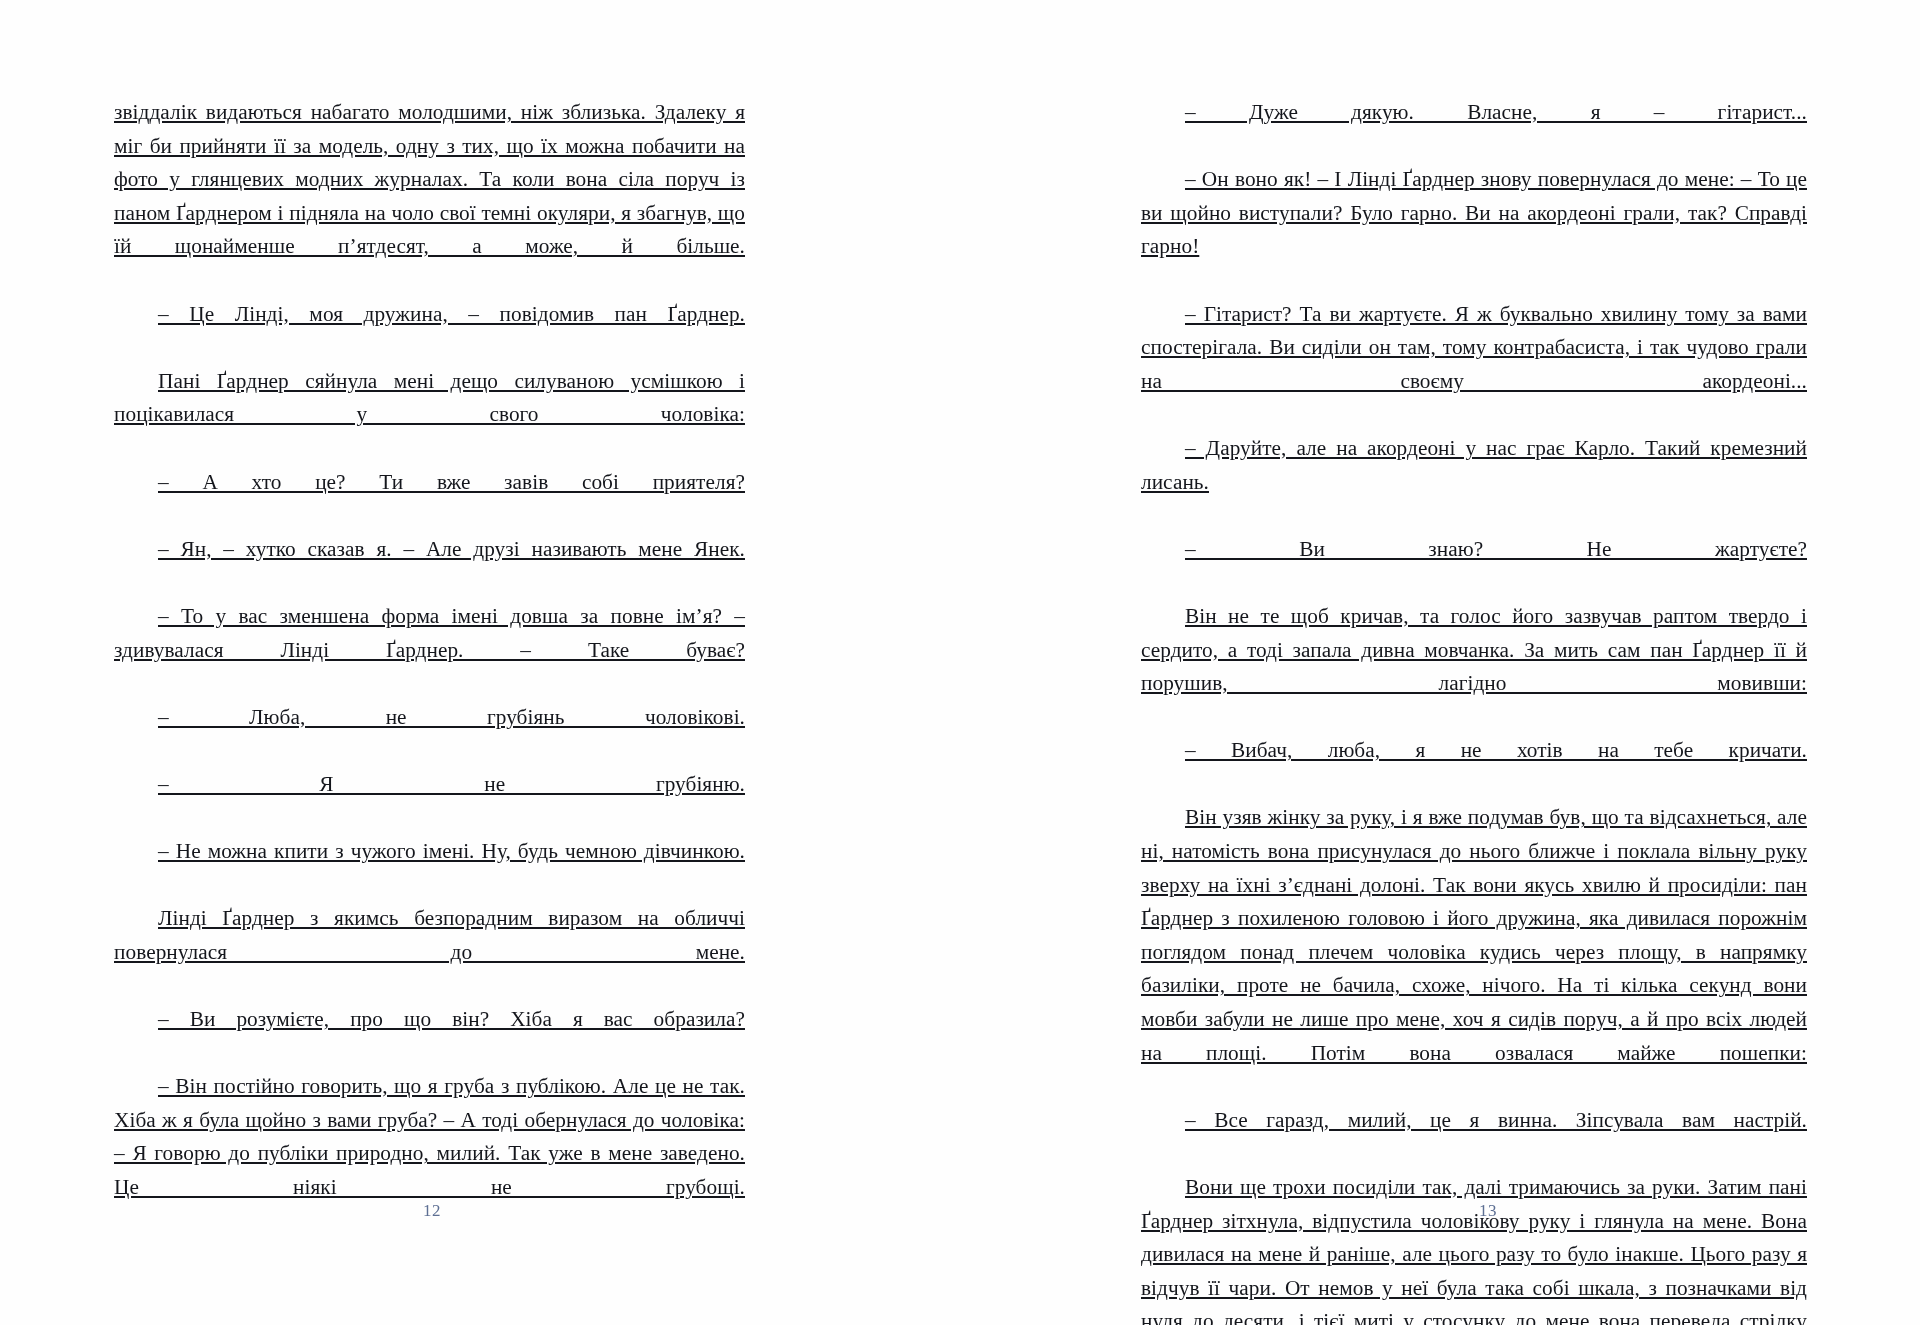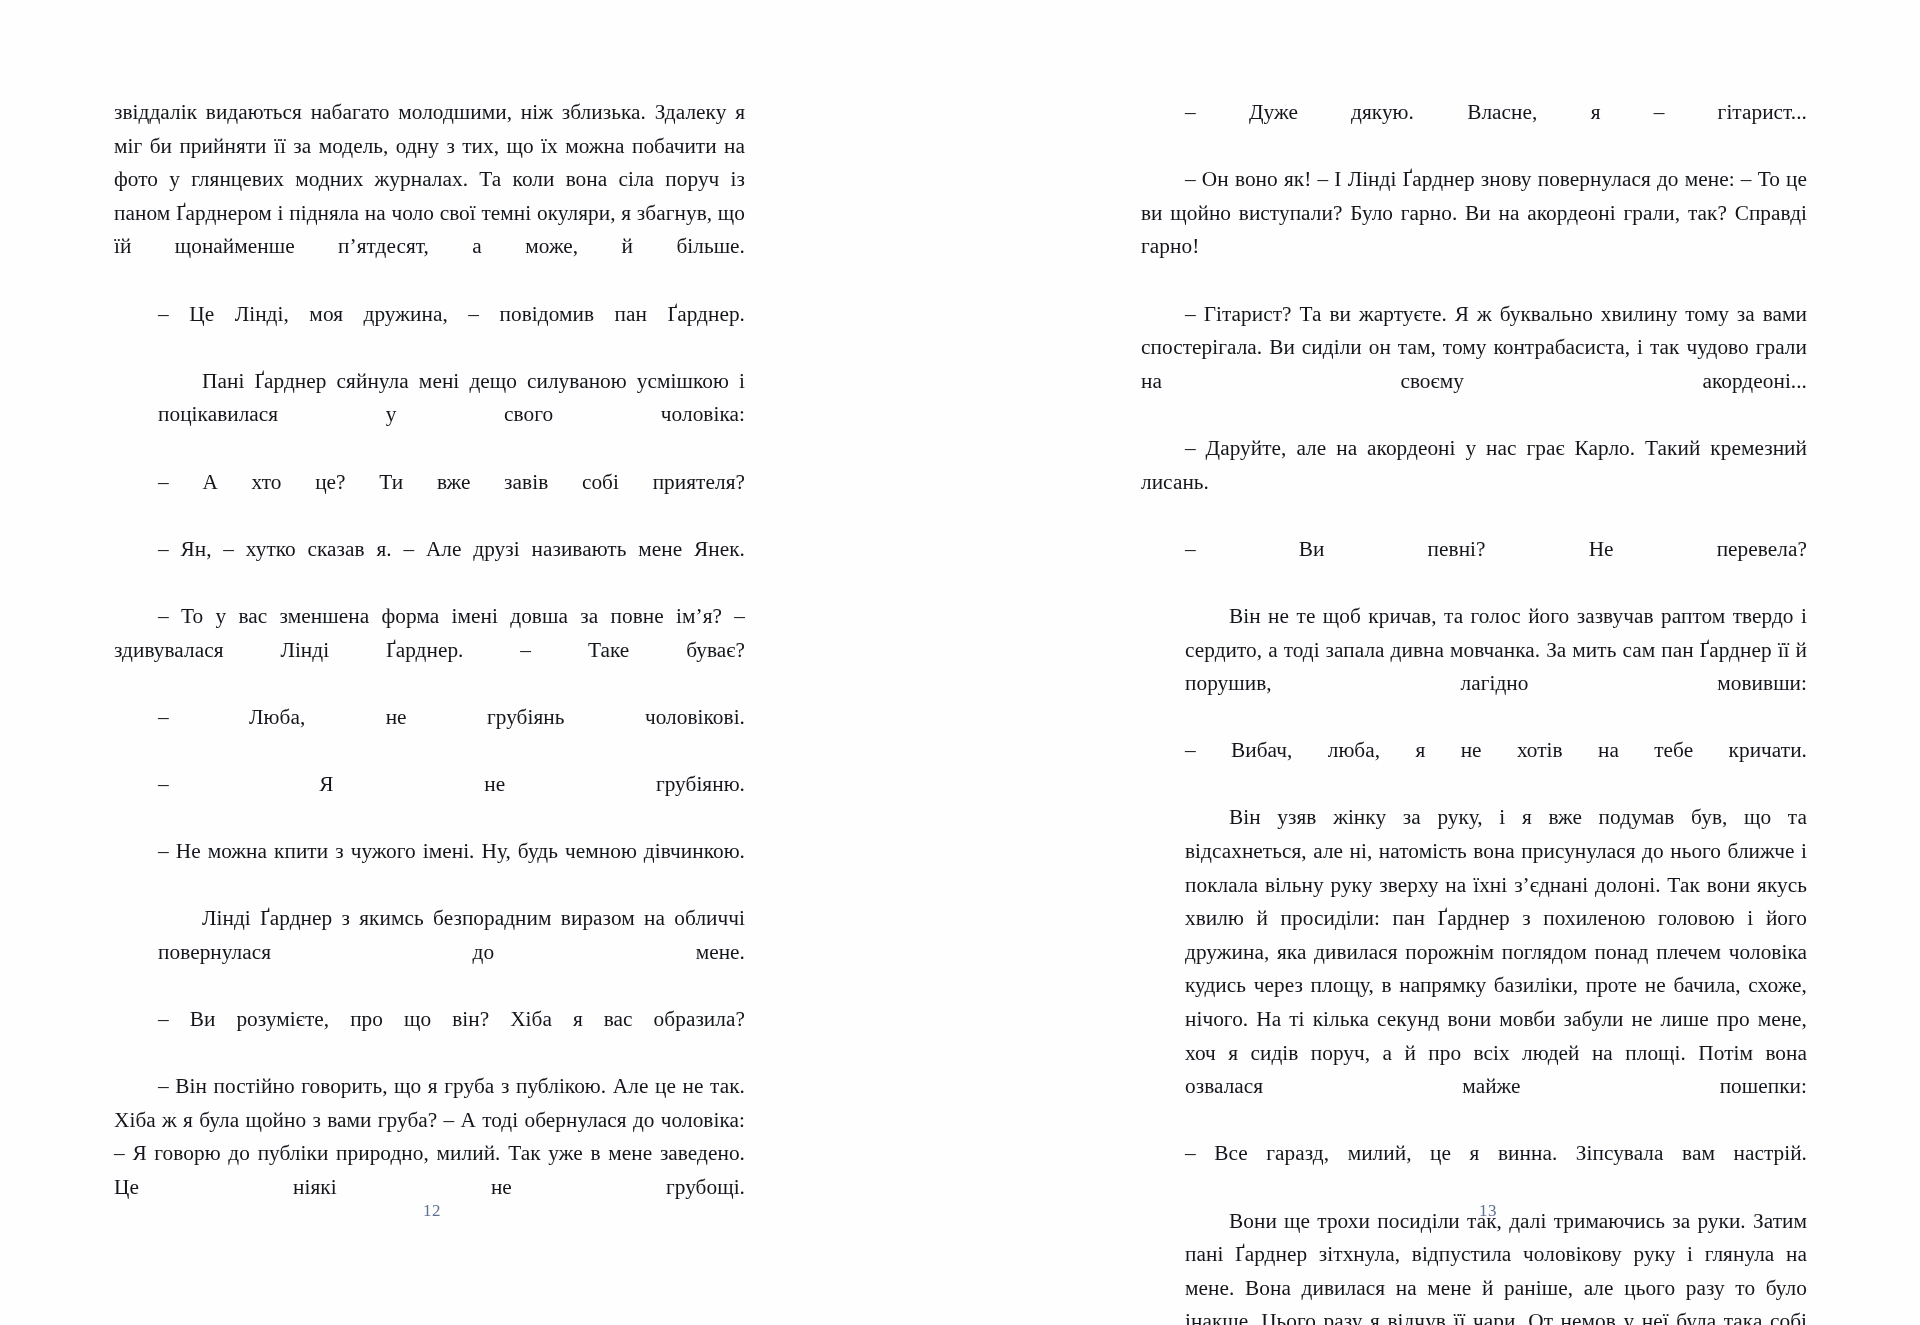--- a/index.html
+++ b/index.html
@@ -40,27 +40,27 @@
     text-align: justify;
     text-justify: inter-word;
     color: #14161c;
     -webkit-font-smoothing: antialiased;
     letter-spacing: 0.05px;
     word-spacing: 0.3px;
   }
   .textblock p {
     margin: 0;
     text-indent: 0;
+    text-decoration: underline;
   }
   .textblock p.cont {
     text-indent: 0;
   }
   .textblock p.ind {
     text-indent: 44px;
-    margin-left: 44px;
   }
   .textblock p.dlg {
     text-indent: 44px;
   }
   
   .textblock p::after {
     content: "";
     display: inline-block;
     width: 100%;
   }
@@ -113,21 +113,21 @@
   </div>
 
   <div class="gutter"></div>
 
   <div class="page page-right">
     <div class="textblock">
       <p class="dlg">– Дуже дякую. Власне, я – гітарист...</p>
       <p class="dlg">– Он воно як! – І Лінді Ґарднер знову повернулася до мене: – То це ви щойно виступали? Було гарно. Ви на акордеоні грали, так? Справді гарно!</p>
       <p class="dlg">– Гітарист? Та ви жартуєте. Я ж буквально хвилину тому за вами спостерігала. Ви сиділи он там, тому контрабасиста, і так чудово грали на своєму акордеоні...</p>
       <p class="dlg">– Даруйте, але на акордеоні у нас грає Карло. Такий кремезний лисань.</p>
-      <p class="dlg">– Ви певні? Не перевела?</p>
+      <p class="dlg">– Ви знаю? Не жартуєте?</p>
       <p class="ind">Він не те щоб кричав, та голос його зазвучав раптом твердо і сердито, а тоді запала дивна мовчанка. За мить сам пан Ґарднер її й порушив, лагідно мовивши:</p>
       <p class="dlg">– Вибач, люба, я не хотів на тебе кричати.</p>
       <p class="ind">Він узяв жінку за руку, і я вже подумав був, що та відсахнеться, але ні, натомість вона присунулася до нього ближче і поклала вільну руку зверху на їхні з’єднані долоні. Так вони якусь хвилю й просиділи: пан Ґарднер з похиленою головою і його дружина, яка дивилася порожнім поглядом понад плечем чоловіка кудись через площу, в напрямку базиліки, проте не бачила, схоже, нічого. На ті кілька секунд вони мовби забули не лише про мене, хоч я сидів поруч, а й про всіх людей на площі. Потім вона озвалася майже пошепки:</p>
       <p class="dlg">– Все гаразд, милий, це я винна. Зіпсувала вам настрій.</p>
       <p class="ind">Вони ще трохи посиділи так, далі тримаючись за руки. Затим пані Ґарднер зітхнула, відпустила чоловікову руку і глянула на мене. Вона дивилася на мене й раніше, але цього разу то було інакше. Цього разу я відчув її чари. От немов у неї була така собі шкала, з позначками від нуля до десяти, і тієї миті у стосунку до мене вона перевела стрілку десь на шістку чи сімку. Хай там як, мене</p>
     </div>
     <div class="folio">13</div>
   </div>
 
 </div>

